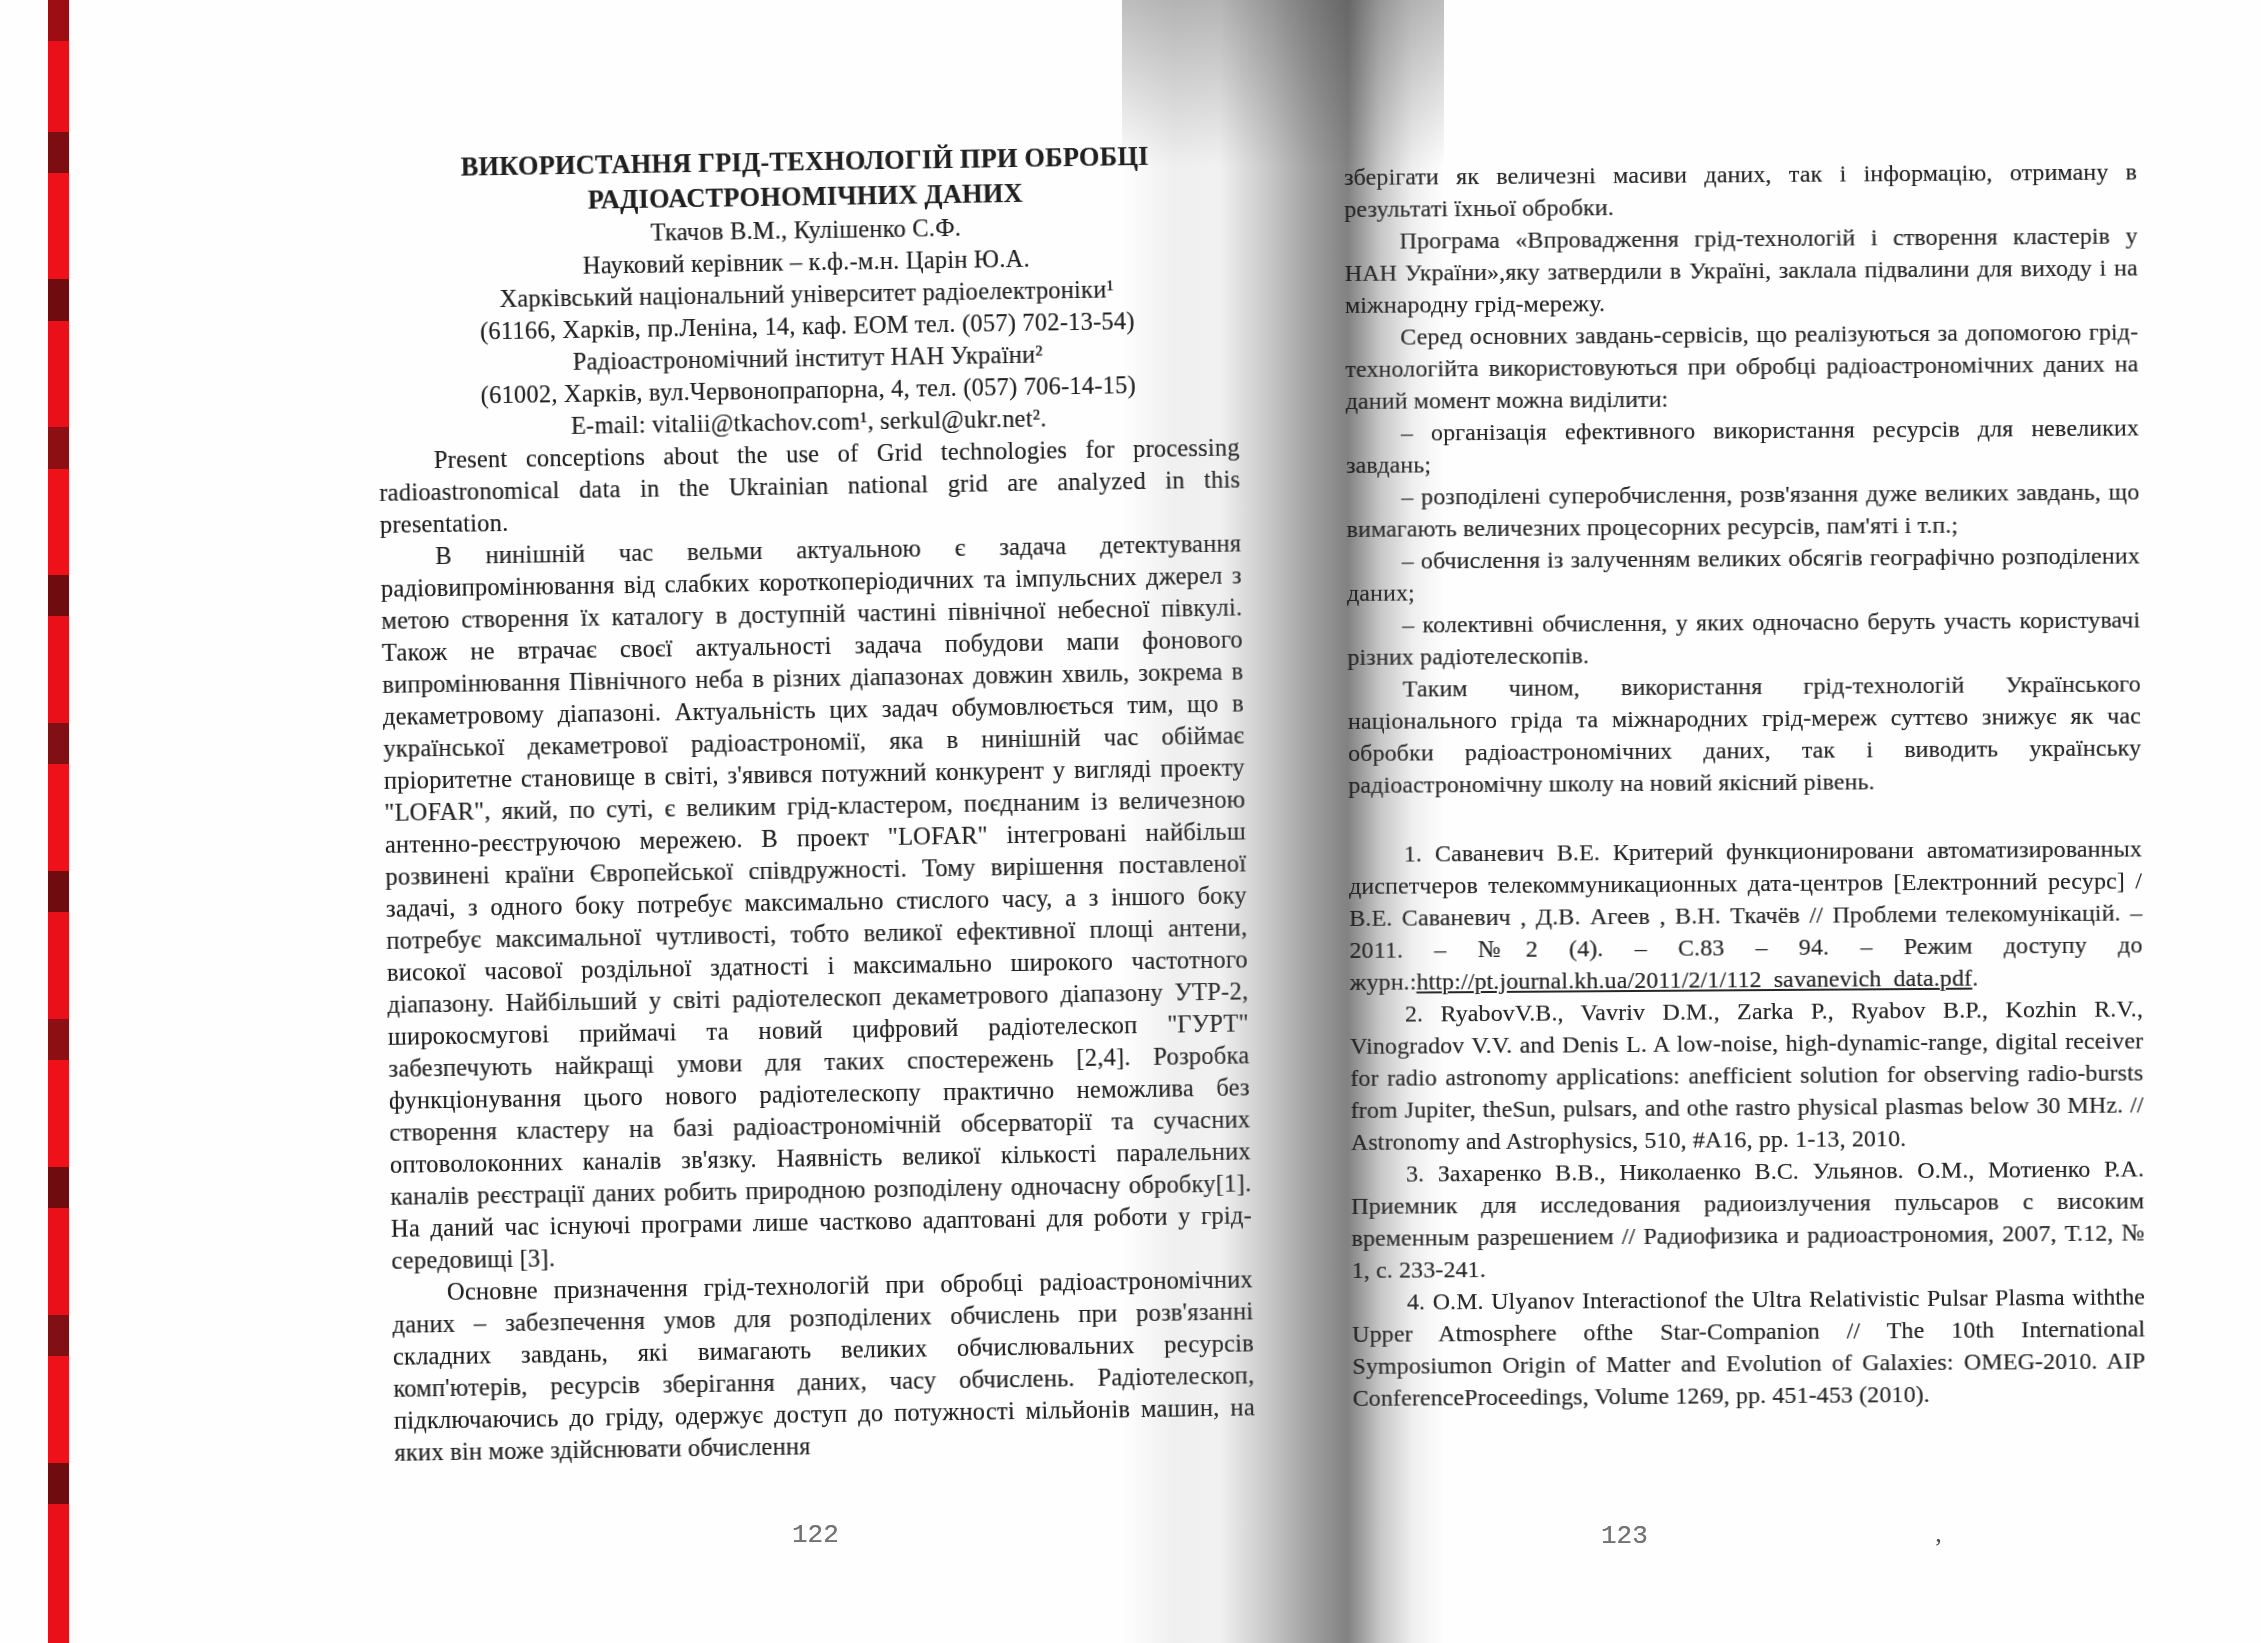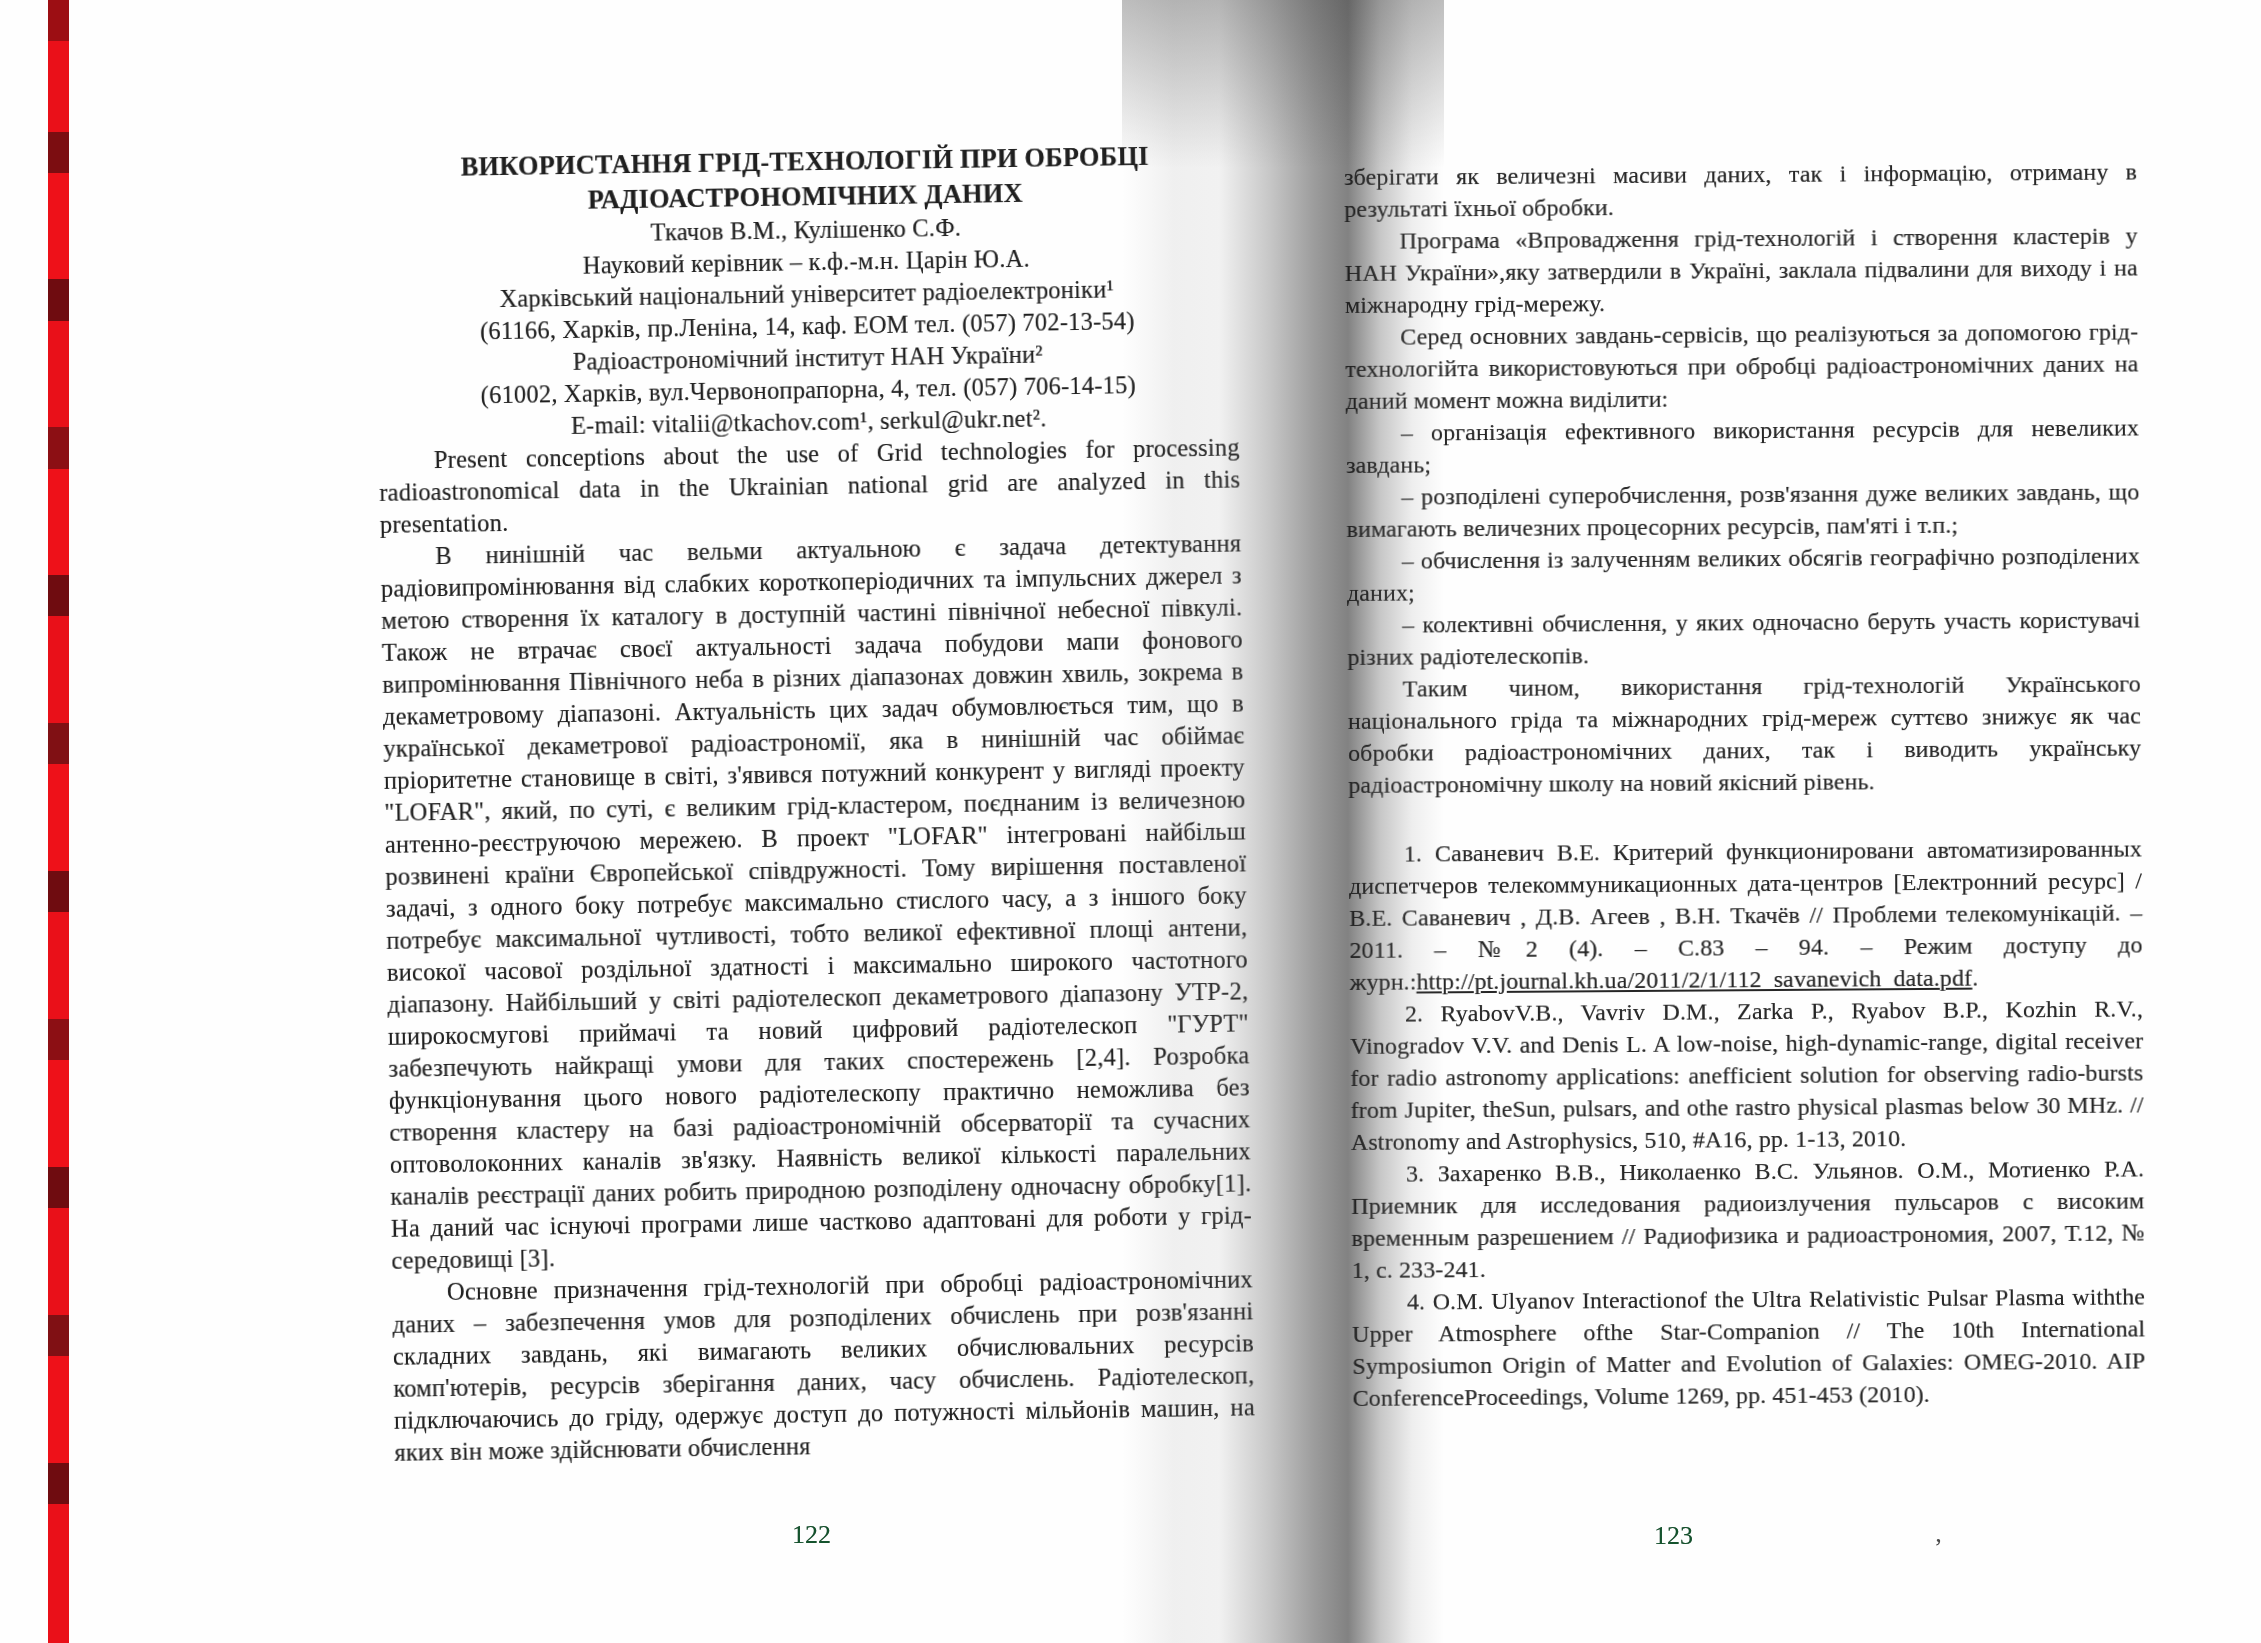--- a/index.html
+++ b/index.html
@@ -52,26 +52,26 @@
     color:#262626;
     transform:rotate(-0.4deg);transform-origin:left top;
   }
   .center{text-align:center;}
   .title{font-weight:bold;font-size:26.4px;line-height:35px;}
   .indent{text-indent:55px;}
   .abstract{margin-bottom:34px;}
   .refs{margin-top:37px;}
   .url{text-decoration:underline;}
   .pagenum{
-    position:absolute;z-index:1;font-size:26px;color:#14532d;
+    position:absolute;z-index:1;font-size:26px;color:#737373;
     text-shadow:0 0 0.6px rgba(45,45,45,.5);filter:blur(0.3px);
-    font-family:Liberation Serif, serif;
+    font-family:Liberation Mono, monospace;
   }
   #pagenum-left{left:792px;top:1520px;}
-  #pagenum-right{left:1654px;top:1521px;}
+  #pagenum-right{left:1601px;top:1521px;}
   
   .gutter{
     position:absolute;left:1122px;top:0;width:322px;height:1644px;z-index:5;pointer-events:none;
     background:linear-gradient(to right,
       rgba(100,100,100,0) 0px,
       rgba(110,110,110,0.10) 52px,
       rgba(165,165,165,0.14) 97px,
       rgba(70,70,70,0.30) 148px,
       rgba(45,45,45,0.47) 193px,
       rgba(28,28,28,0.55) 226px,

